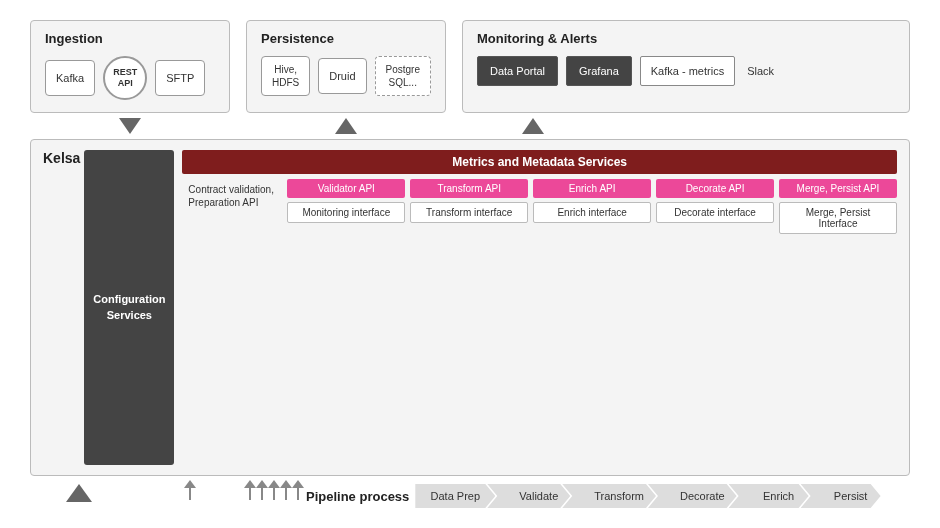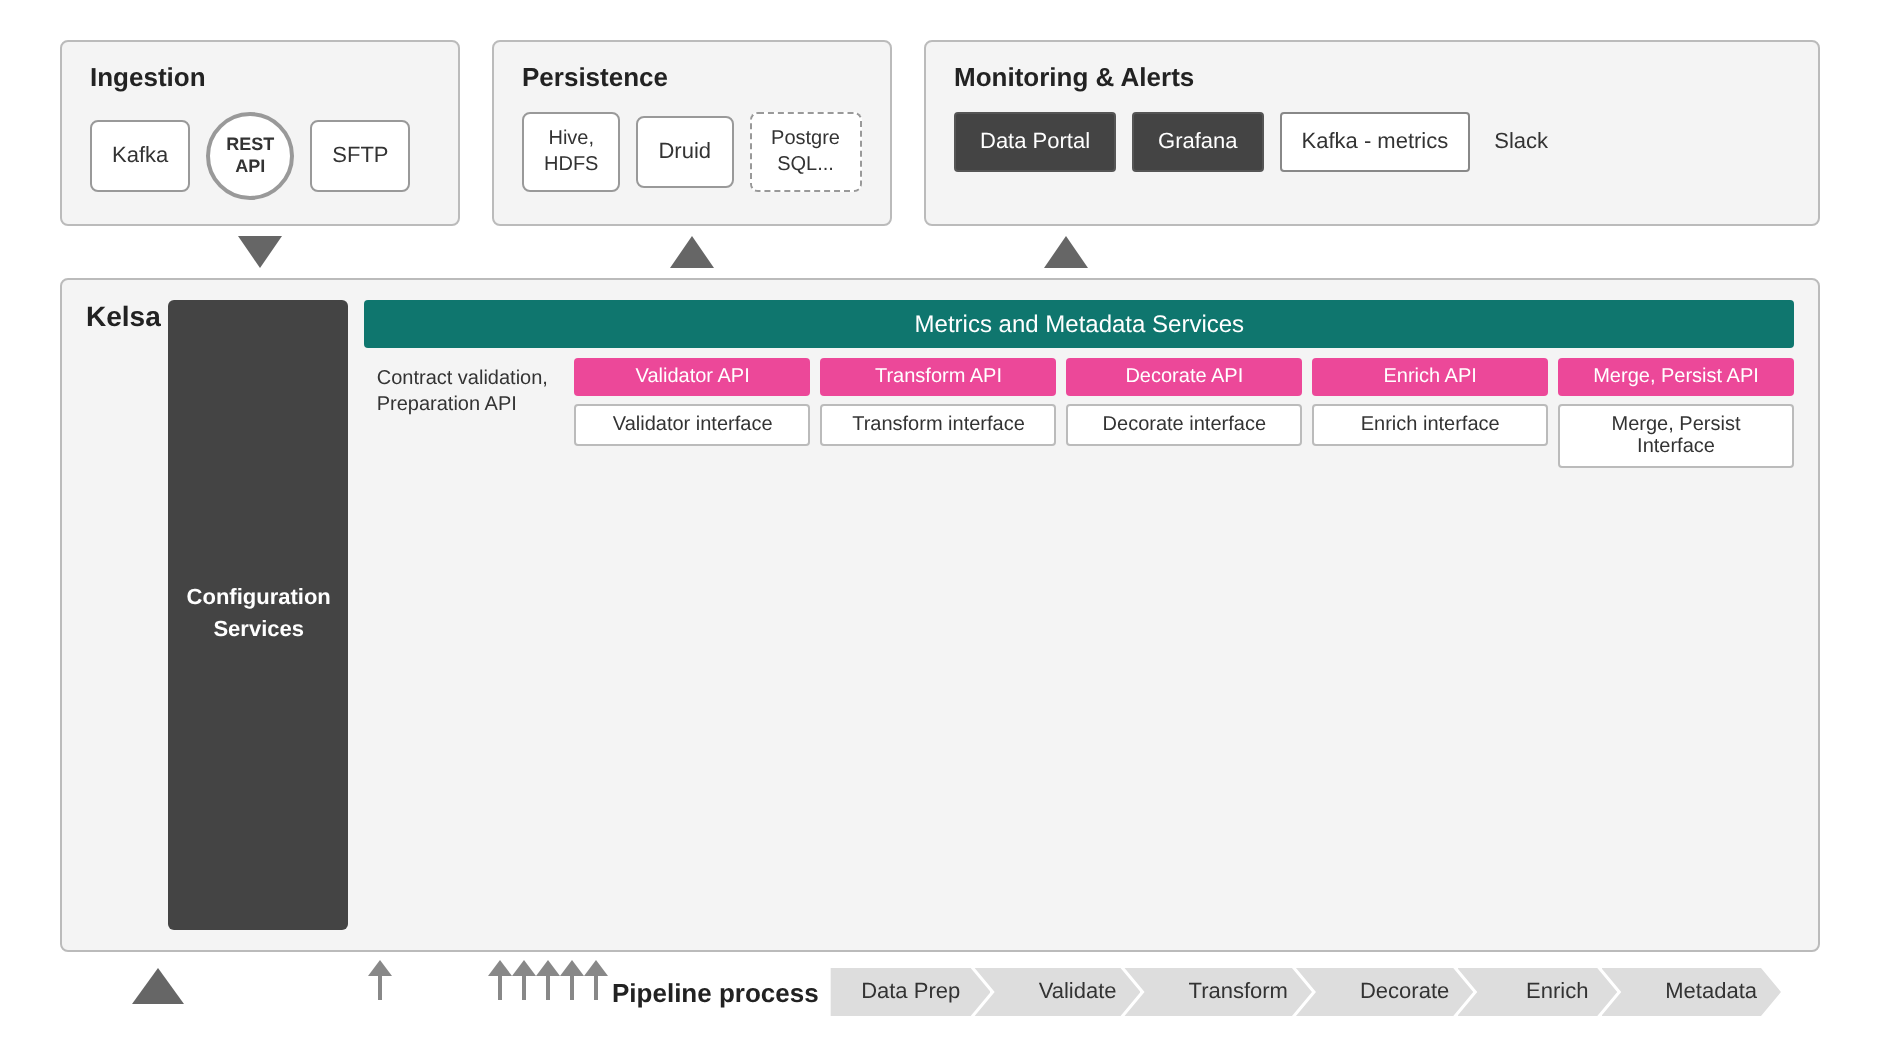--- a/index.html
+++ b/index.html
@@ -191,25 +191,25 @@
     }
 
     .metrics-area {
       flex: 1;
       display: flex;
       flex-direction: column;
       gap: 5px;
     }
 
     .metrics-header {
-      background: #0f766e;
+      background: #7f1d1d;
       color: #fff;
       text-align: center;
       font-size: 12px;
-      font-weight: normal;
+      font-weight: bold;
       padding: 5px 0;
       border-radius: 2px;
     }
 
     .metrics-grid {
       display: flex;
       flex-direction: row;
       gap: 5px;
       flex: 1;
     }
@@ -401,36 +401,36 @@
       <div class="metrics-area">
         <div class="metrics-header">Metrics and Metadata Services</div>
         <div class="metrics-grid">
 
           <div class="metrics-col metrics-col-first">
             <div class="metrics-cell-text">Contract validation,<br>Preparation API</div>
           </div>
 
           <div class="metrics-col metrics-col-rest">
             <div class="metrics-cell-dark">Validator API</div>
-            <div class="metrics-cell-light">Validator interface</div>
+            <div class="metrics-cell-light">Monitoring interface</div>
           </div>
 
           <div class="metrics-col metrics-col-rest">
             <div class="metrics-cell-dark">Transform API</div>
             <div class="metrics-cell-light">Transform interface</div>
           </div>
 
           <div class="metrics-col metrics-col-rest">
+            <div class="metrics-cell-dark">Enrich API</div>
+            <div class="metrics-cell-light">Enrich interface</div>
+          </div>
+
+          <div class="metrics-col metrics-col-rest">
             <div class="metrics-cell-dark">Decorate API</div>
             <div class="metrics-cell-light">Decorate interface</div>
-          </div>
-
-          <div class="metrics-col metrics-col-rest">
-            <div class="metrics-cell-dark">Enrich API</div>
-            <div class="metrics-cell-light">Enrich interface</div>
           </div>
 
           <div class="metrics-col metrics-col-rest">
             <div class="metrics-cell-dark">Merge, Persist API</div>
             <div class="metrics-cell-light">Merge, Persist Interface</div>
           </div>
 
         </div>
       </div>
     </div>
@@ -484,19 +484,19 @@
       </div>
 
       <div class="pipeline-row">
         <div class="pipeline-label">Pipeline process</div>
         <div class="pipeline-steps">
           <div class="pipeline-step">Data Prep</div>
           <div class="pipeline-step">Validate</div>
           <div class="pipeline-step">Transform</div>
           <div class="pipeline-step">Decorate</div>
           <div class="pipeline-step">Enrich</div>
-          <div class="pipeline-step">Metadata</div>
+          <div class="pipeline-step">Persist</div>
         </div>
       </div>
     </div>
   </div>
 
 </div>
 
 </body></html>

